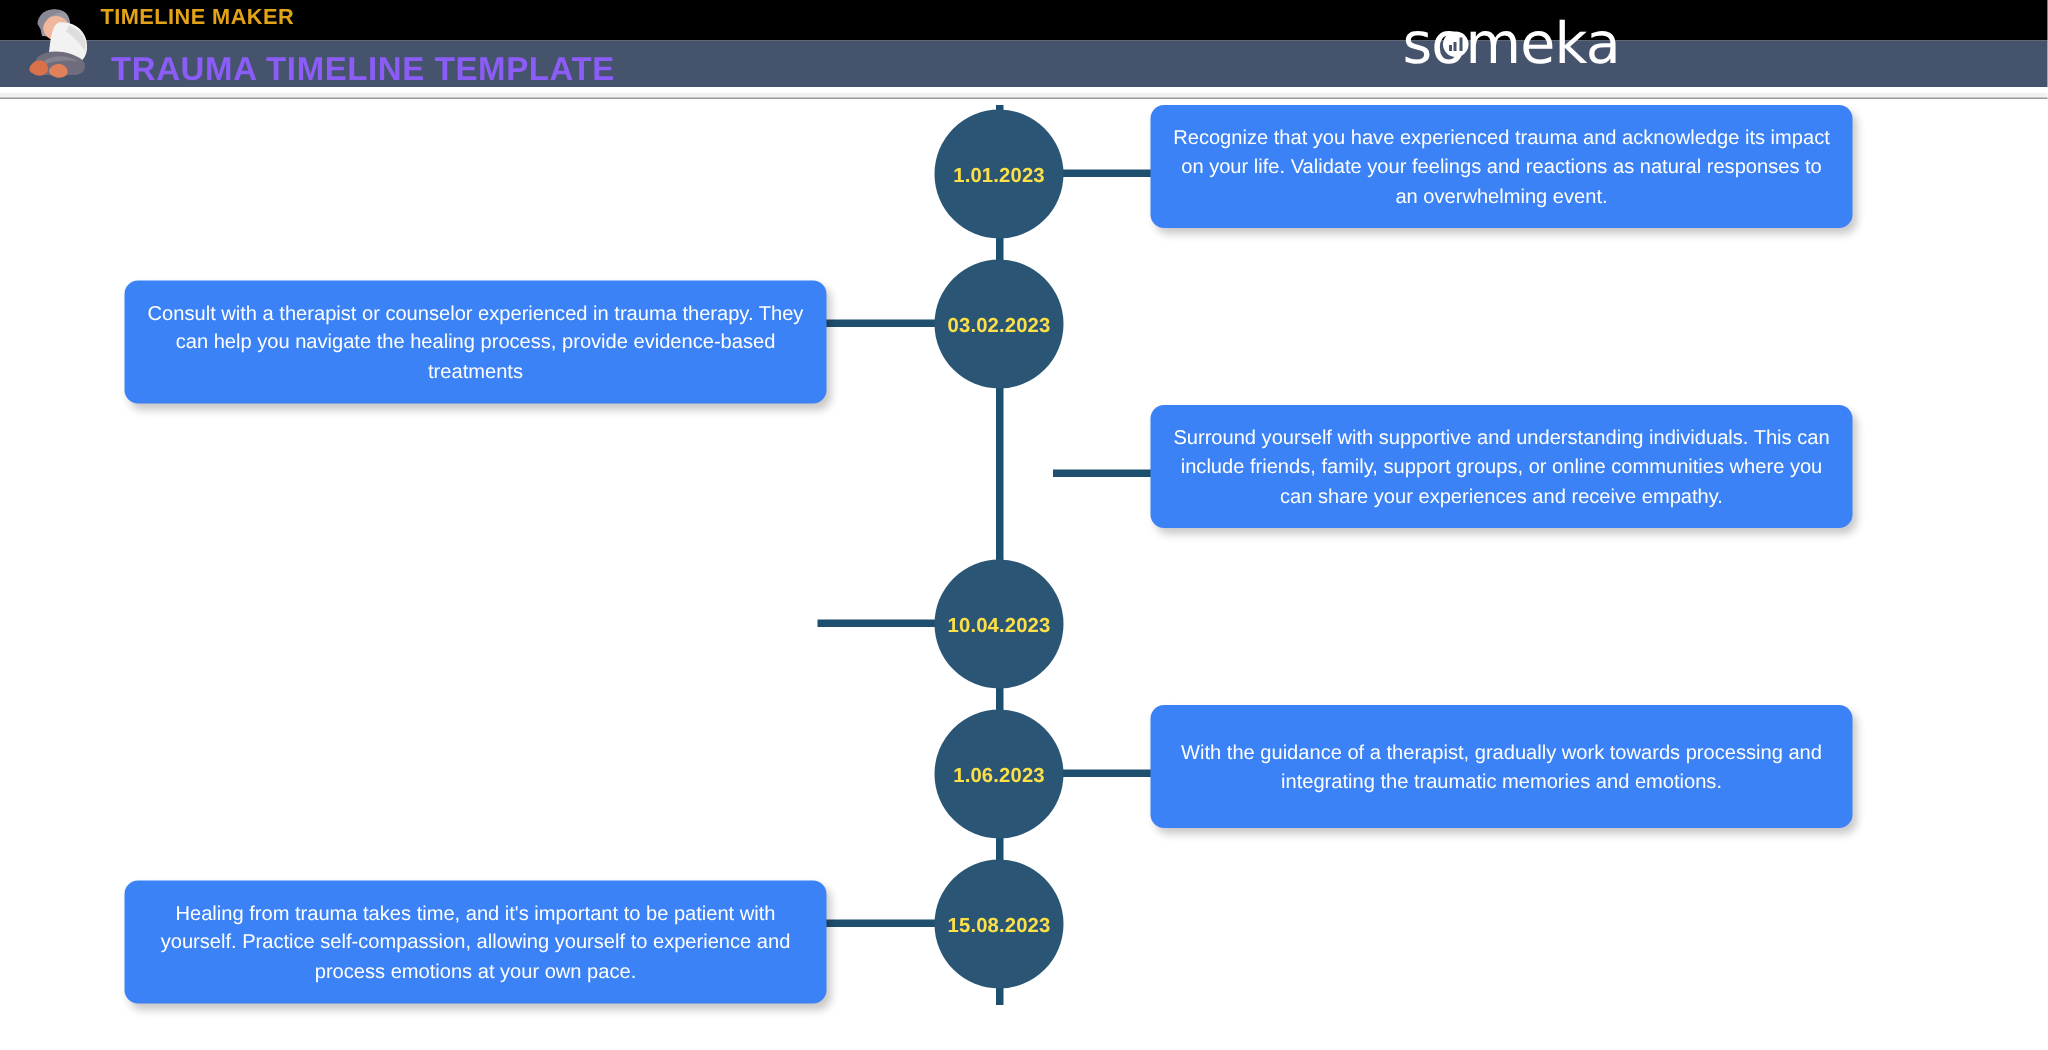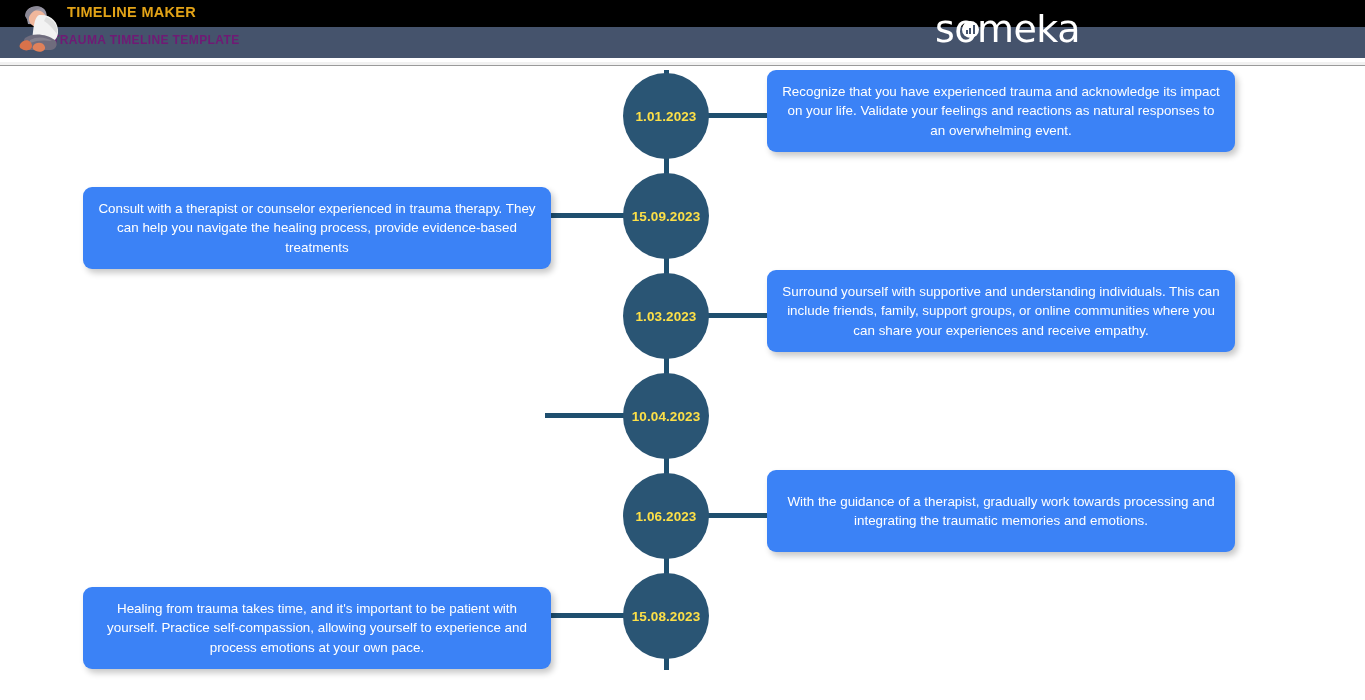--- a/index.html
+++ b/index.html
@@ -58,23 +58,23 @@
     position: absolute;
     left: 67px; top: 4px;
     color: #e3a317;
     font-size: 14.5px;
     font-weight: bold;
     letter-spacing: .3px;
     z-index: 6;
   }
   #doc-title {
     position: absolute;
-    left: 52px; top: 33px;
-    color: #701a75;
-    font-size: 12px;
+    left: 74px; top: 33px;
+    color: #8b5cf6;
+    font-size: 22px;
     font-weight: bold;
     letter-spacing: .4px;
     z-index: 6;
   }
 
   
   #brand-logo {
     position: absolute;
     left: 13px; top: 2px;
     width: 52px; height: 56px;
@@ -251,32 +251,29 @@
       <span>1.01.2023</span>
     </div>
     <div class="t-card right h82">
       <span>Recognize that you have experienced trauma and acknowledge its impact on your life. Validate your feelings and reactions as natural responses to an overwhelming event.</span>
     </div>
   </div>
 
   <div class="t-row" style="top:88px;">
     <div class="t-connector left"></div>
     <div class="t-node">
-      <span>15.09.2023</span>
+      <span>03.02.2023</span>
     </div>
     <div class="t-card left h82">
       <span>Consult with a therapist or counselor experienced in trauma therapy. They can help you navigate the healing process, provide evidence-based treatments</span>
     </div>
   </div>
 
   <div class="t-row" style="top:188px;">
     <div class="t-connector right"></div>
-    <div class="t-node">
-      <span>1.03.2023</span>
-    </div>
     <div class="t-card right h82">
       <span>Surround yourself with supportive and understanding individuals. This can include friends, family, support groups, or online communities where you can share your experiences and receive empathy.</span>
     </div>
   </div>
 
   <div class="t-row" style="top:288px;">
     <div class="t-connector left"></div>
     <div class="t-node">
       <span>10.04.2023</span>
     </div>

